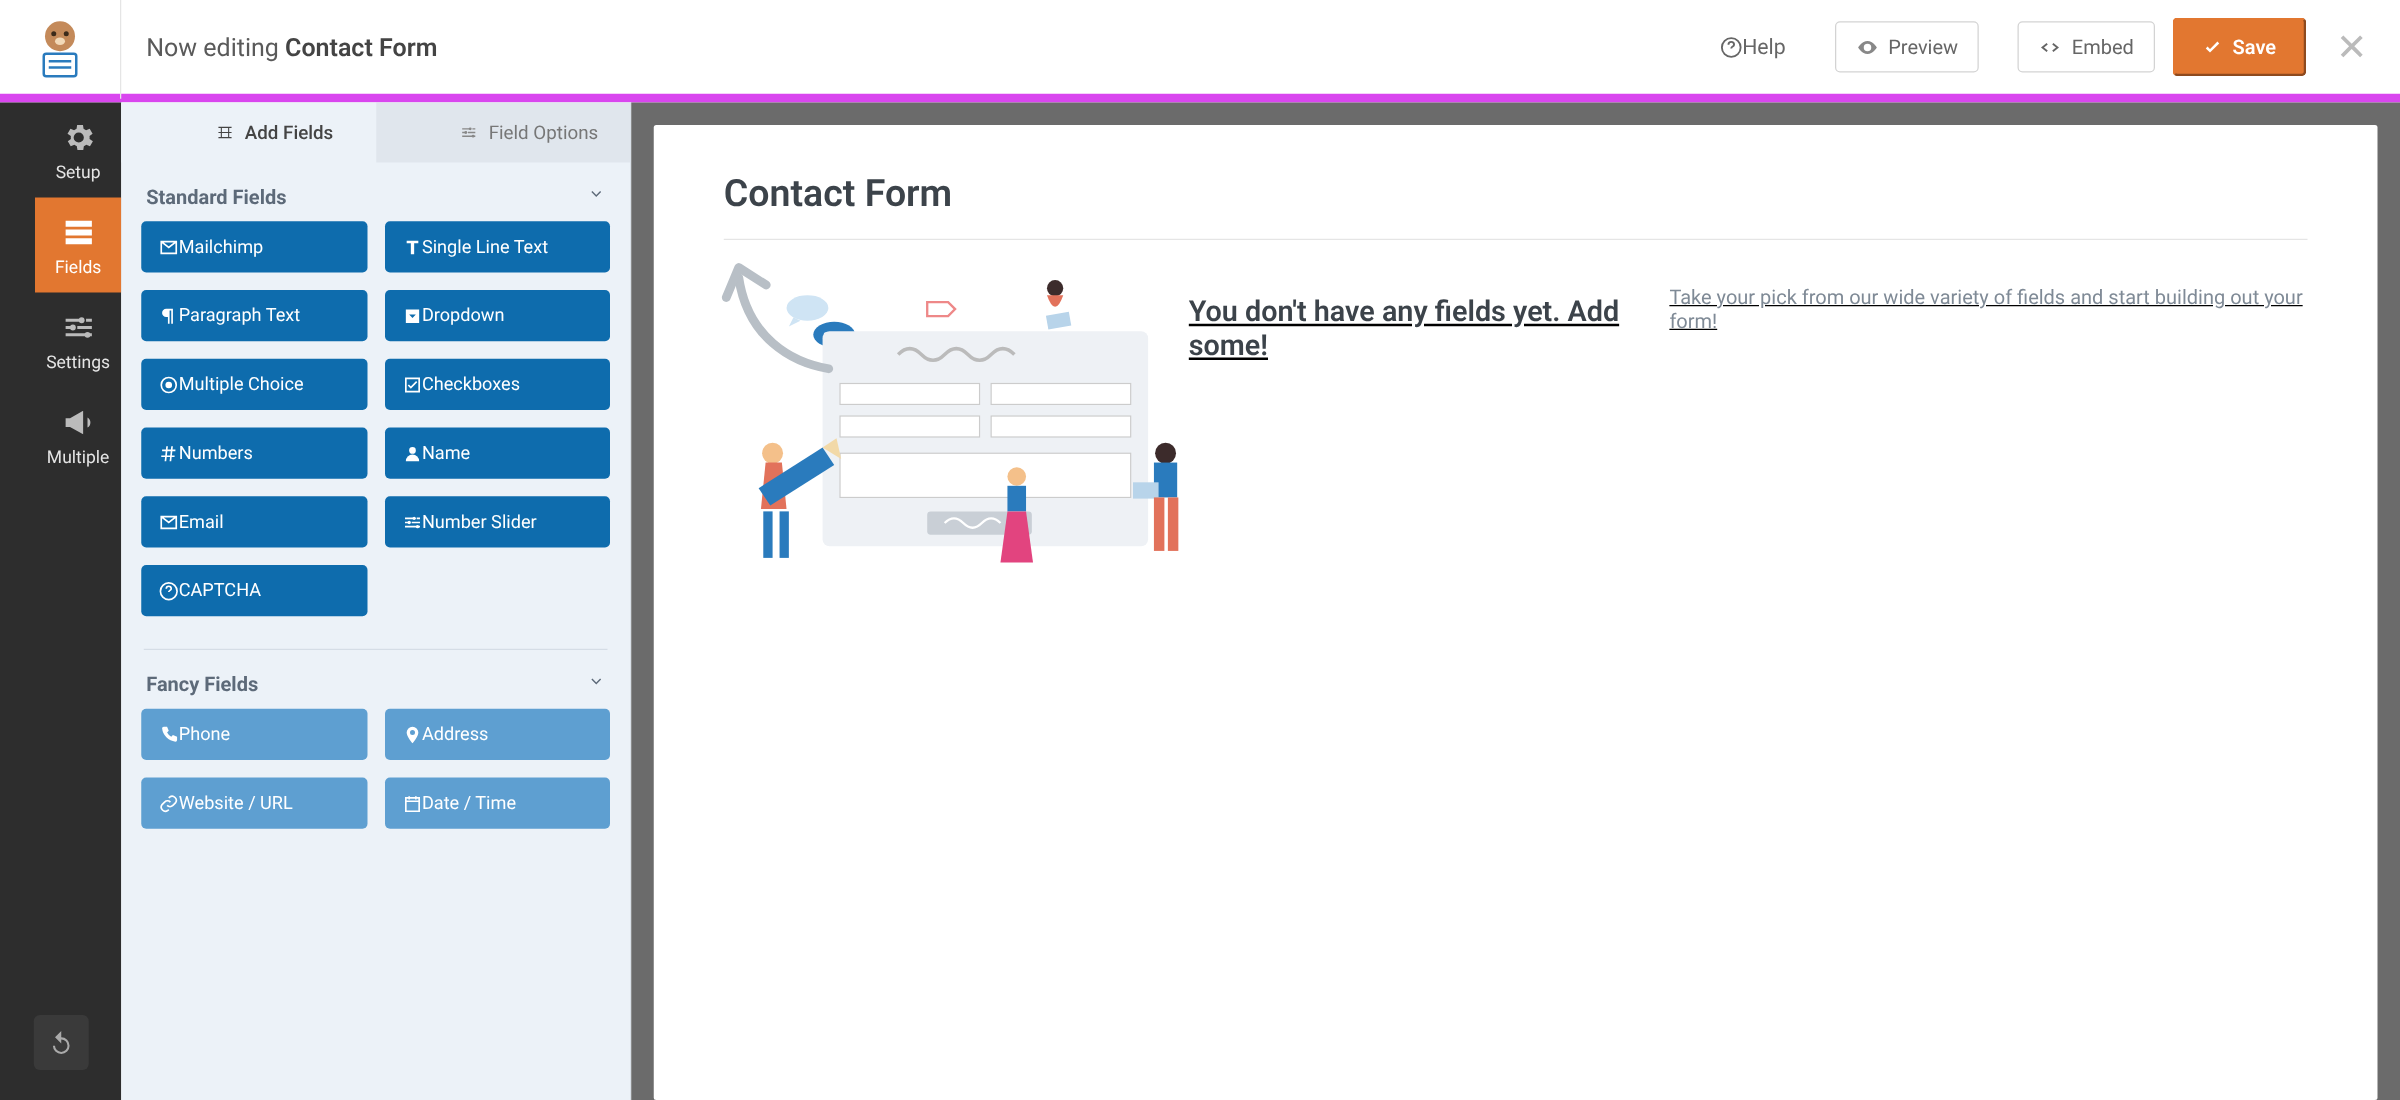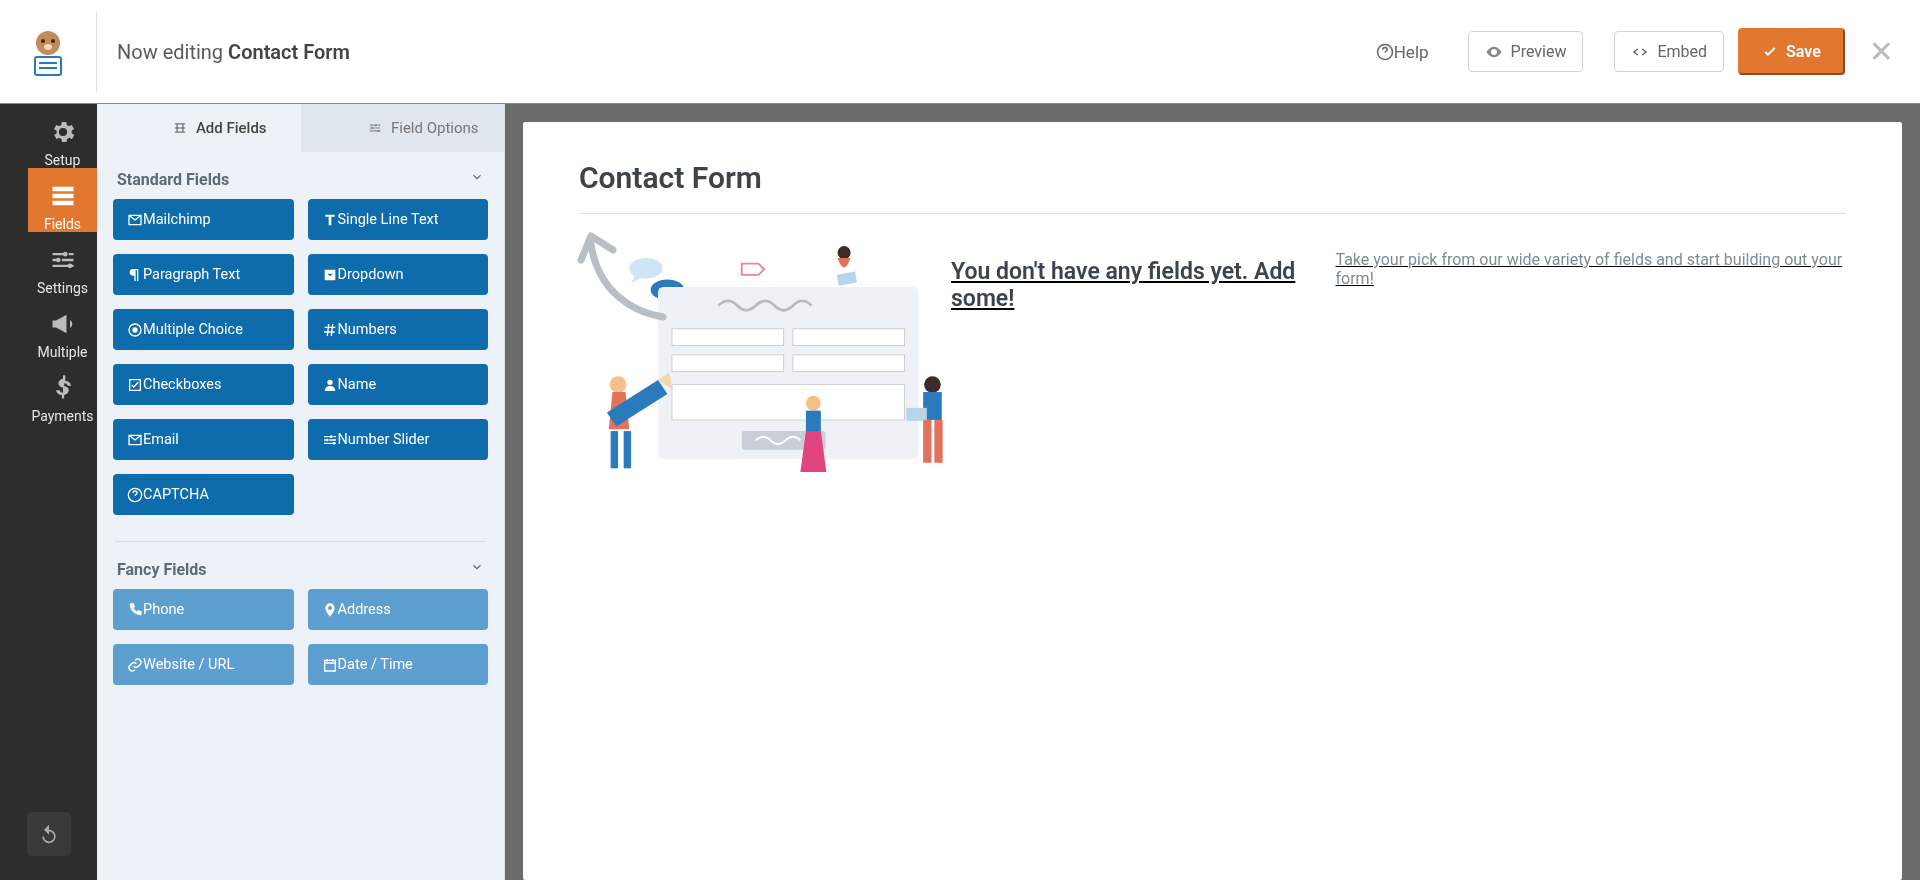--- a/index.html
+++ b/index.html
@@ -1,34 +1,34 @@
 <!DOCTYPE html>
 <html><head>
 <meta charset="utf-8">
 <style>
 * { margin:0; padding:0; box-sizing:border-box; font-family: -apple-system,BlinkMacSystemFont,"Segoe UI",Roboto,Arial,sans-serif; }
 html,body { height:100%; }
 body { display:flex; flex-direction:column; background:#fff; }
 
 
-.topbar { height:104px; display:flex; align-items:center; border-bottom:1px solid #d946ef; background:#fff; }
+.topbar { height:82px; display:flex; align-items:center; border-bottom:7px solid #d946ef; background:#fff; }
 .logo { width:97px; height:82px; display:flex; align-items:center; justify-content:center; border-right:1px solid #e5e5e5; }
 .title-area { flex:1; padding-left:20px; font-size:20px; color:#5a5a5a; }
 .title-area .editing { font-weight:400; }
 .title-area .form-name { font-weight:600; color:#444; }
 .topbar-actions { display:flex; align-items:center; gap:14px; padding-right:16px; }
 .top-btn { display:flex; align-items:center; gap:8px; padding:10px 16px; font-size:16px; color:#666; border:1px solid #d3d3d3; background:#fff; border-radius:4px; cursor:pointer;margin-left:17px; }
 .top-link { display:flex; align-items:center; gap:0; color:#666; font-size:17px; cursor:pointer; padding:0 8px; }
 .save-btn { background:#e27730; border-color:#e27730; color:#fff; font-weight:600; padding:12px 22px; border-radius:4px; display:flex; align-items:center; gap:8px; cursor:pointer; font-size:16px; }
 .close-x { color:#bbb; font-size:30px; cursor:pointer; padding:0 10px; }
 
 
 .main { flex:1; display:flex; min-height:0; }
 .sidenav { width:97px; background:#2d2d2d; display:flex; flex-direction:column; align-items:stretch; }
-.sidenav-item { display:flex; flex-direction:column; align-items:center; justify-content:center; padding:14px 0 0; color:#e5e5e5; font-size:14px; gap:6px; cursor:pointer;margin-left:28px; }
+.sidenav-item { display:flex; flex-direction:column; align-items:center; justify-content:center; padding:14px 0 12px; color:#e5e5e5; font-size:14px; gap:6px; cursor:pointer;margin-left:28px; }
 .sidenav-item.active { background:#e27730; color:#fff; }
 .sidenav-item svg { width:28px; height:28px; fill:#bbb; }
 .sidenav-item.active svg { fill:#fff; }
 .sidenav-spacer { flex:1; }
 .sidenav-undo { margin:12px auto 24px; width:44px; height:44px; background:#3a3a3a; border-radius:5px; display:flex; align-items:center; justify-content:center; cursor:pointer; }
 .sidenav-undo svg { fill:#aaa; width:20px; height:20px; }
 
 
 .fields-panel { width:408px; background:#ecf2f8; display:flex; flex-direction:column; border-right:1px solid #d9e0e8; }
 .panel-tabs { display:flex; height:48px; }
@@ -208,26 +208,20 @@
           <use href="#i-sliders"></use>
         </svg>
         <span>Settings</span>
       </div>
       <div class="sidenav-item">
         <svg viewBox="0 0 24 24">
           <use href="#i-bullhorn"></use>
         </svg>
         <span>Multiple</span>
       </div>
-      <div class="sidenav-item">
-        <svg viewBox="0 0 24 24">
-          <use href="#i-dollar"></use>
-        </svg>
-        <span>Payments</span>
-      </div>
       <div class="sidenav-spacer"></div>
       <div class="sidenav-undo">
         <svg viewBox="0 0 24 24">
           <use href="#i-undo"></use>
         </svg>
       </div>
     </div>
 
   <div class="fields-panel">
     <div class="panel-tabs">
@@ -277,29 +271,29 @@
             <span>Dropdown</span>
           </div>
           <div class="field-btn">
             <svg viewBox="0 0 24 24">
               <use href="#i-dot-circle"></use>
             </svg>
             <span>Multiple Choice</span>
           </div>
           <div class="field-btn">
             <svg viewBox="0 0 24 24">
+              <use href="#i-check-square"></use>
+            </svg>
+            <span>Checkboxes</span>
+          </div>
+          <div class="field-btn">
+            <svg viewBox="0 0 24 24">
               <use href="#i-hash"></use>
             </svg>
             <span>Numbers</span>
-          </div>
-          <div class="field-btn">
-            <svg viewBox="0 0 24 24">
-              <use href="#i-check-square"></use>
-            </svg>
-            <span>Checkboxes</span>
           </div>
           <div class="field-btn">
             <svg viewBox="0 0 24 24">
               <use href="#i-user"></use>
             </svg>
             <span>Name</span>
           </div>
           <div class="field-btn">
             <svg viewBox="0 0 24 24">
               <use href="#i-mail"></use>

